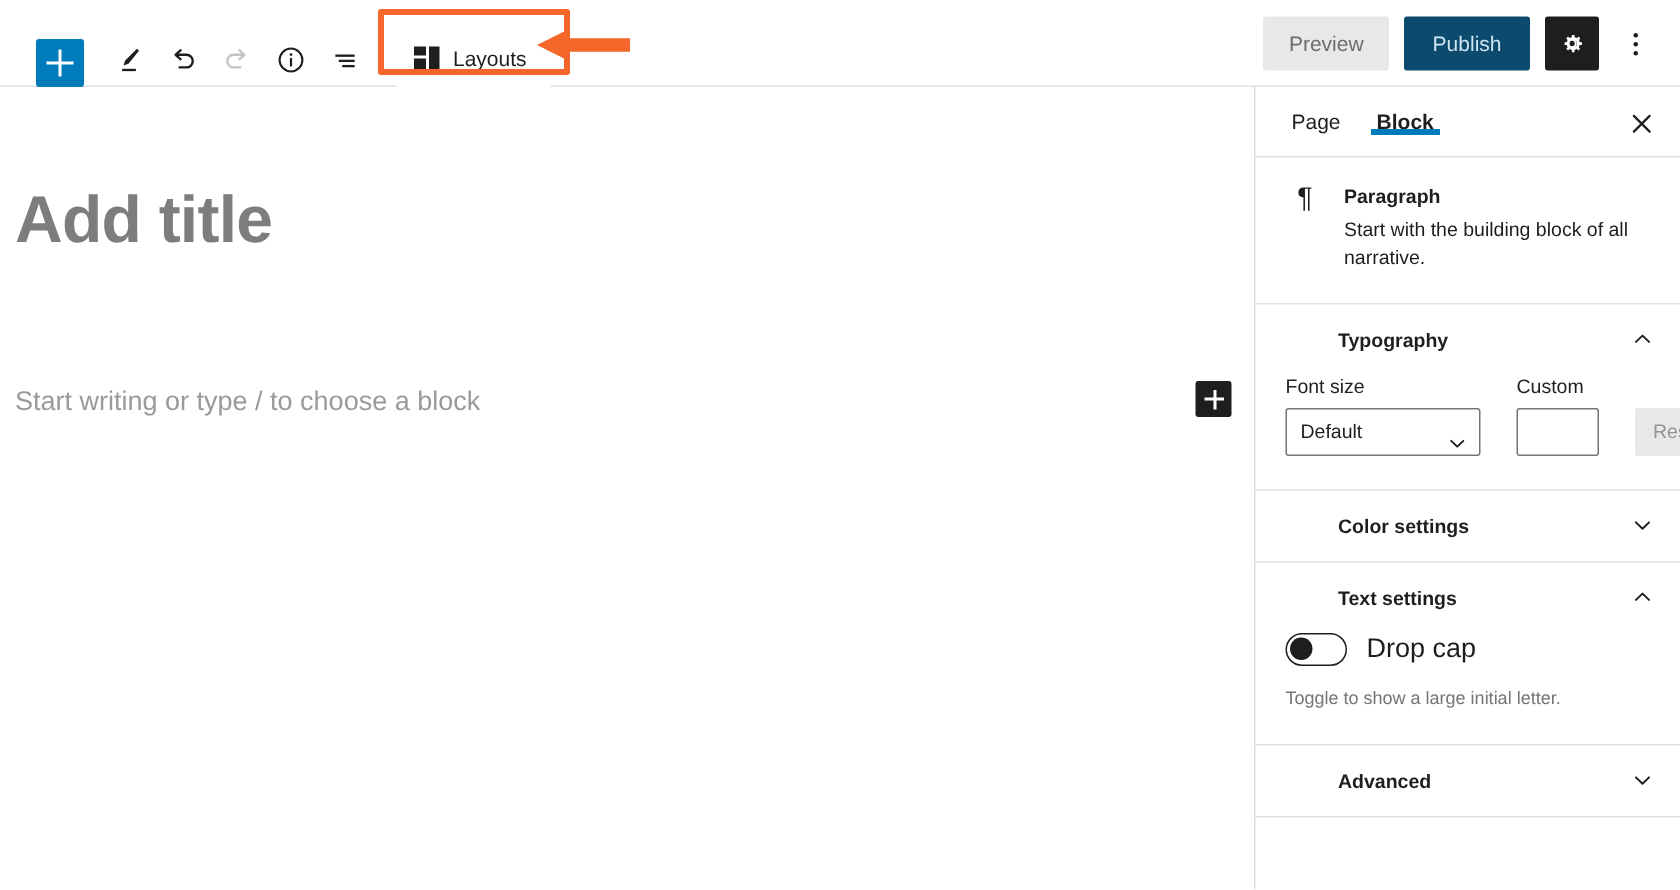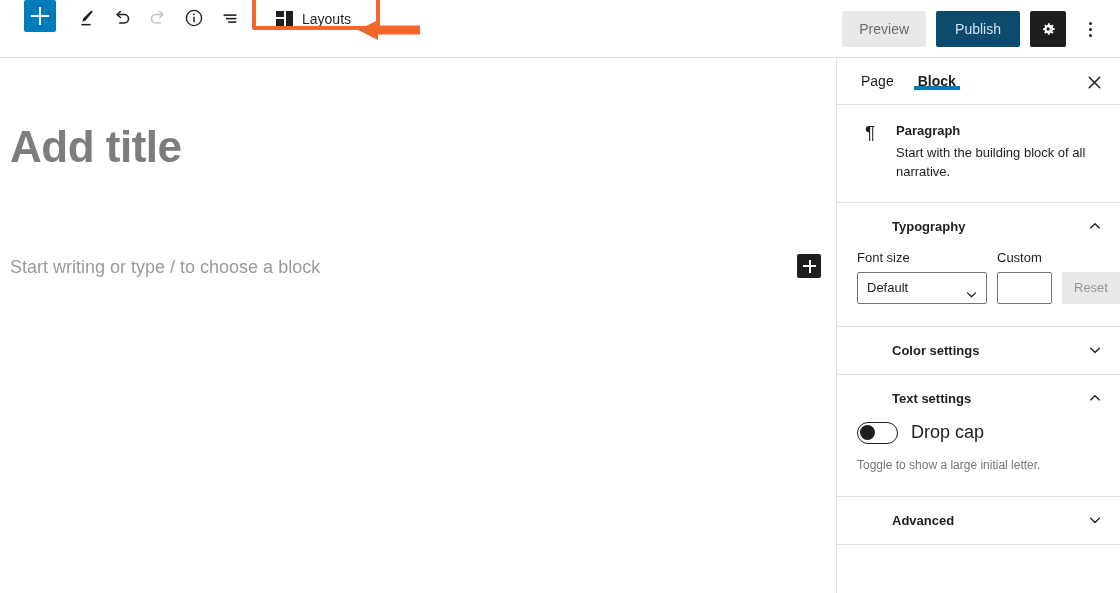--- a/index.html
+++ b/index.html
@@ -25,21 +25,21 @@
     top: 0; left: 0;
     width: 1120px;
     height: 58px;
     background: #ffffff;
     border-bottom: 1px solid #e0e0e0;
     display: flex;
     align-items: center;
   }
   .header-left {
     display: flex;
-    align-items: flex-start;
+    align-items: flex-end;
     height: 58px;
     padding-left: 24px;
     gap: 0px;
   }
   .hbtn {
     width: 36px; height: 36px;
     display: flex; align-items: center; justify-content: center;
     background: none; border: none; padding: 0;
     cursor: pointer;
     color: #1e1e1e;
@@ -297,21 +297,21 @@
     font-weight: bold;
     color: #1e1e1e;
     margin-left: 35px;
   }
   .panel-body { padding: 0 20px 22px 20px; }
 
   .chev { width: 14px; height: 14px; display: block; }
 
   .typo-row {
     display: flex;
-    gap: 10px;
+    gap: 24px;
     align-items: flex-end;
   }
   .field-label {
     font-size: 13px;
     color: #1e1e1e;
     display: block;
     margin-bottom: 7px;
   }
   .select-wrap { position: relative; width: 130px; }
   select.fs-select {

